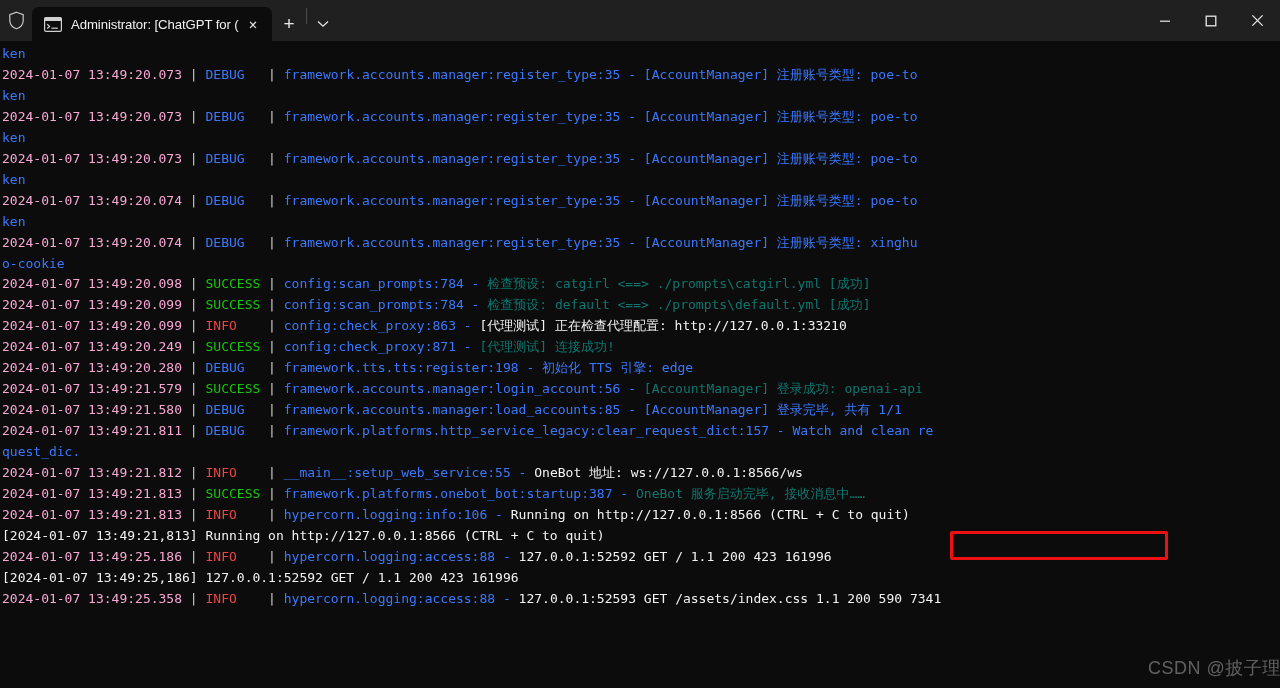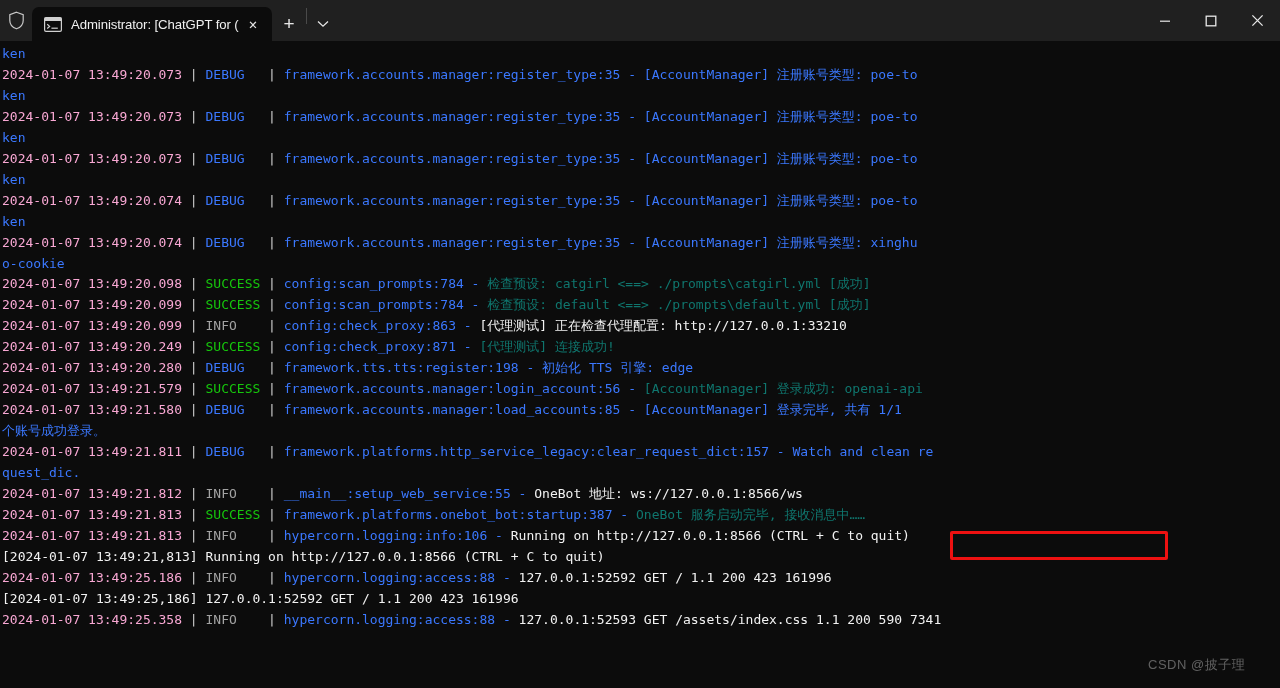--- a/index.html
+++ b/index.html
@@ -82,21 +82,21 @@
   }
   .line {
     font-size: 13px;
     line-height: 20.95px;
     white-space: pre;
     letter-spacing: 0px;
   }
   .ts   { color: #f9a8d4; }
   .sep  { color: #cccccc; }
   .lvl-debug   { color: #3b78ff; }
-  .lvl-info    { color: #a3a3a3; }
+  .lvl-info    { color: #ef4444; }
   .lvl-success { color: #16c60c; }
   .mod-debug   { color: #3b78ff; }
   .mod-info    { color: #3b78ff; }
   .mod-success { color: #3b78ff; }
   .msg-debug   { color: #3b78ff; }
   .msg-info    { color: #f2f2f2; margin-top: 27px; }
   .msg-success { color: #0f766e; }
   .plain { color: #f2f2f2; }
 
   
@@ -104,21 +104,21 @@
     position: absolute;
     border: 3px solid #ee1111;
     border-radius: 2px;
     pointer-events: none;
   }
   
   .watermark {
     position: absolute;
     color: rgba(200,200,200,0.45);
     font-family: "Liberation Sans", sans-serif;
-    font-size: 13px;
+    font-size: 18px;
     white-space: nowrap;
     letter-spacing: 0.5px;
   }
 </style>
 </head>
 <body>
 
 <div class="titlebar">
 
   <div class="shield-icon">
@@ -180,21 +180,20 @@
       <div class="line"><span class="msg-debug">ken</span></div>
       <div class="line"><span class="ts">2024-01-07 13:49:20.074</span><span class="sep"> | </span><span class="lvl-debug">DEBUG  </span><span class="sep"> | </span><span class="mod-debug">framework.accounts.manager:register_type:35</span><span class="mod-debug"> - </span><span class="msg-debug">[AccountManager] 注册账号类型: xinghu</span></div>
       <div class="line"><span class="msg-debug">o-cookie</span></div>
       <div class="line"><span class="ts">2024-01-07 13:49:20.098</span><span class="sep"> | </span><span class="lvl-success">SUCCESS</span><span class="sep"> | </span><span class="mod-success">config:scan_prompts:784</span><span class="mod-success"> - </span><span class="msg-success">检查预设: catgirl &lt;==&gt; ./prompts\catgirl.yml [成功]</span></div>
       <div class="line"><span class="ts">2024-01-07 13:49:20.099</span><span class="sep"> | </span><span class="lvl-success">SUCCESS</span><span class="sep"> | </span><span class="mod-success">config:scan_prompts:784</span><span class="mod-success"> - </span><span class="msg-success">检查预设: default &lt;==&gt; ./prompts\default.yml [成功]</span></div>
       <div class="line"><span class="ts">2024-01-07 13:49:20.099</span><span class="sep"> | </span><span class="lvl-info">INFO   </span><span class="sep"> | </span><span class="mod-info">config:check_proxy:863</span><span class="mod-info"> - </span><span class="msg-info">[代理测试] 正在检查代理配置: http://127.0.0.1:33210</span></div>
       <div class="line"><span class="ts">2024-01-07 13:49:20.249</span><span class="sep"> | </span><span class="lvl-success">SUCCESS</span><span class="sep"> | </span><span class="mod-success">config:check_proxy:871</span><span class="mod-success"> - </span><span class="msg-success">[代理测试] 连接成功!</span></div>
       <div class="line"><span class="ts">2024-01-07 13:49:20.280</span><span class="sep"> | </span><span class="lvl-debug">DEBUG  </span><span class="sep"> | </span><span class="mod-debug">framework.tts.tts:register:198</span><span class="mod-debug"> - </span><span class="msg-debug">初始化 TTS 引擎: edge</span></div>
       <div class="line"><span class="ts">2024-01-07 13:49:21.579</span><span class="sep"> | </span><span class="lvl-success">SUCCESS</span><span class="sep"> | </span><span class="mod-success">framework.accounts.manager:login_account:56</span><span class="mod-success"> - </span><span class="msg-success">[AccountManager] 登录成功: openai-api</span></div>
       <div class="line"><span class="ts">2024-01-07 13:49:21.580</span><span class="sep"> | </span><span class="lvl-debug">DEBUG  </span><span class="sep"> | </span><span class="mod-debug">framework.accounts.manager:load_accounts:85</span><span class="mod-debug"> - </span><span class="msg-debug">[AccountManager] 登录完毕, 共有 1/1</span></div>
-      <div class="line"><span class="msg-debug">个账号成功登录。</span></div>
       <div class="line"><span class="ts">2024-01-07 13:49:21.811</span><span class="sep"> | </span><span class="lvl-debug">DEBUG  </span><span class="sep"> | </span><span class="mod-debug">framework.platforms.http_service_legacy:clear_request_dict:157</span><span class="mod-debug"> - </span><span class="msg-debug">Watch and clean re</span></div>
       <div class="line"><span class="msg-debug">quest_dic.</span></div>
       <div class="line"><span class="ts">2024-01-07 13:49:21.812</span><span class="sep"> | </span><span class="lvl-info">INFO   </span><span class="sep"> | </span><span class="mod-info">__main__:setup_web_service:55</span><span class="mod-info"> - </span><span class="msg-info">OneBot 地址: ws://127.0.0.1:8566/ws</span></div>
       <div class="line"><span class="ts">2024-01-07 13:49:21.813</span><span class="sep"> | </span><span class="lvl-success">SUCCESS</span><span class="sep"> | </span><span class="mod-success">framework.platforms.onebot_bot:startup:387</span><span class="mod-success"> - </span><span class="msg-success">OneBot 服务启动完毕, 接收消息中……</span></div>
       <div class="line"><span class="ts">2024-01-07 13:49:21.813</span><span class="sep"> | </span><span class="lvl-info">INFO   </span><span class="sep"> | </span><span class="mod-info">hypercorn.logging:info:106</span><span class="mod-info"> - </span><span class="msg-info">Running on http://127.0.0.1:8566 (CTRL + C to quit)</span></div>
       <div class="line"><span class="plain">[2024-01-07 13:49:21,813] Running on http://127.0.0.1:8566 (CTRL + C to quit)</span></div>
       <div class="line"><span class="ts">2024-01-07 13:49:25.186</span><span class="sep"> | </span><span class="lvl-info">INFO   </span><span class="sep"> | </span><span class="mod-info">hypercorn.logging:access:88</span><span class="mod-info"> - </span><span class="msg-info">127.0.0.1:52592 GET / 1.1 200 423 161996</span></div>
       <div class="line"><span class="plain">[2024-01-07 13:49:25,186] 127.0.0.1:52592 GET / 1.1 200 423 161996</span></div>
       <div class="line"><span class="ts">2024-01-07 13:49:25.358</span><span class="sep"> | </span><span class="lvl-info">INFO   </span><span class="sep"> | </span><span class="mod-info">hypercorn.logging:access:88</span><span class="mod-info"> - </span><span class="msg-info">127.0.0.1:52593 GET /assets/index.css 1.1 200 590 7341</span></div>
     </div>

